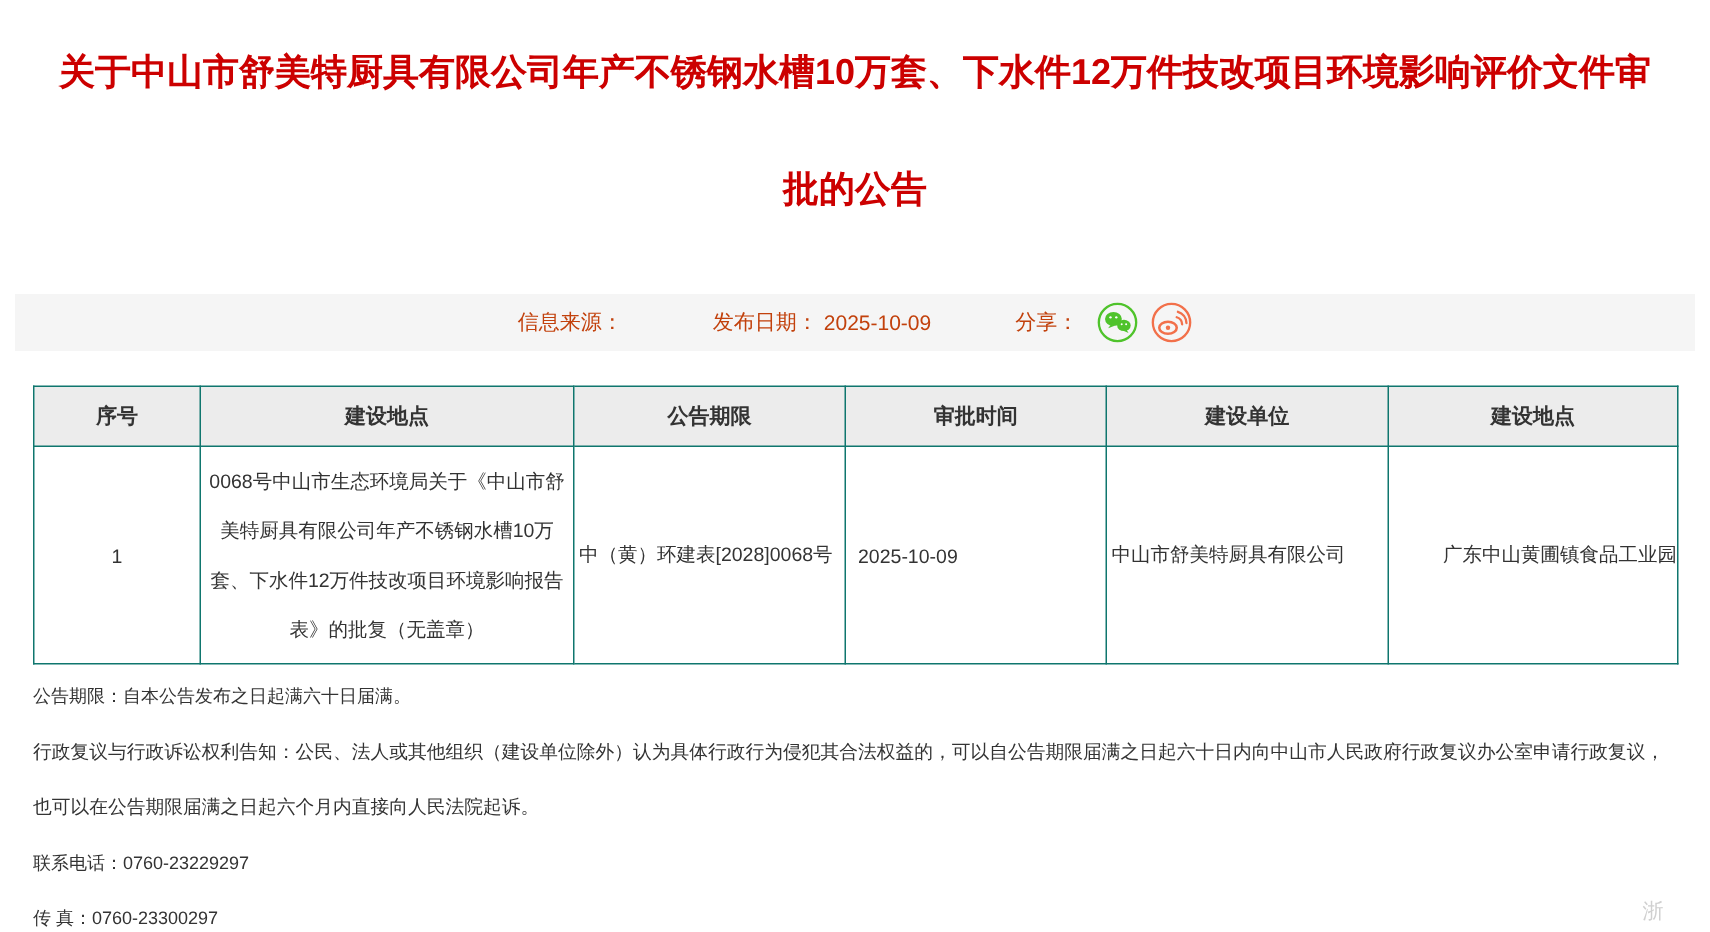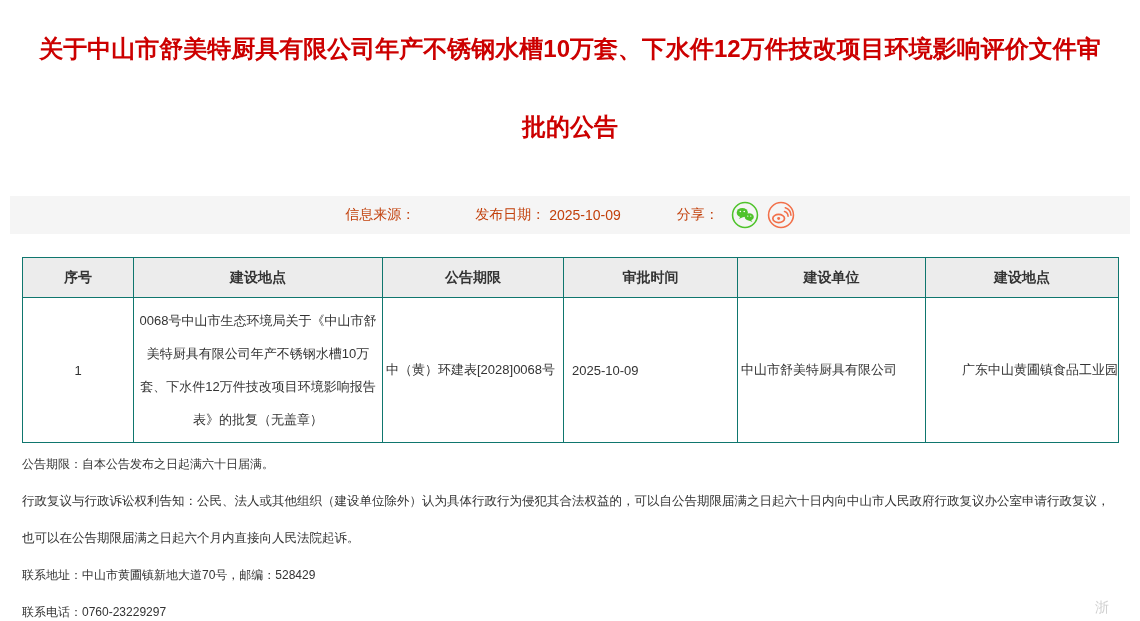--- a/index.html
+++ b/index.html
@@ -143,18 +143,17 @@
       <td class="c-time">2025-10-09</td>
       <td class="c-unit">中山市舒美特厨具有限公司</td>
       <td class="c-site">广东中山黄圃镇食品工业园</td>
     </tr>
   </tbody>
 </table>
 
 <div class="notice-text">
   <p>公告期限：自本公告发布之日起满六十日届满。</p>
   <p class="small">行政复议与行政诉讼权利告知：公民、法人或其他组织（建设单位除外）认为具体行政行为侵犯其合法权益的，可以自公告期限届满之日起六十日内向中山市人民政府行政复议办公室申请行政复议，也可以在公告期限届满之日起六个月内直接向人民法院起诉。</p>
-  <p>联系地址：中山市黄圃镇新地大道70号，邮编：528429</p>
   <p>联系电话：0760-23229297</p>
   <p>传 真：0760-23300297</p>
 </div>
 
 <div class="watermark">浙</div>
 
 </body></html>

